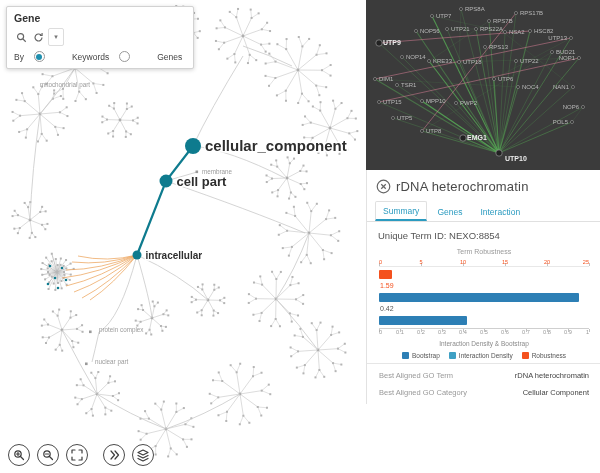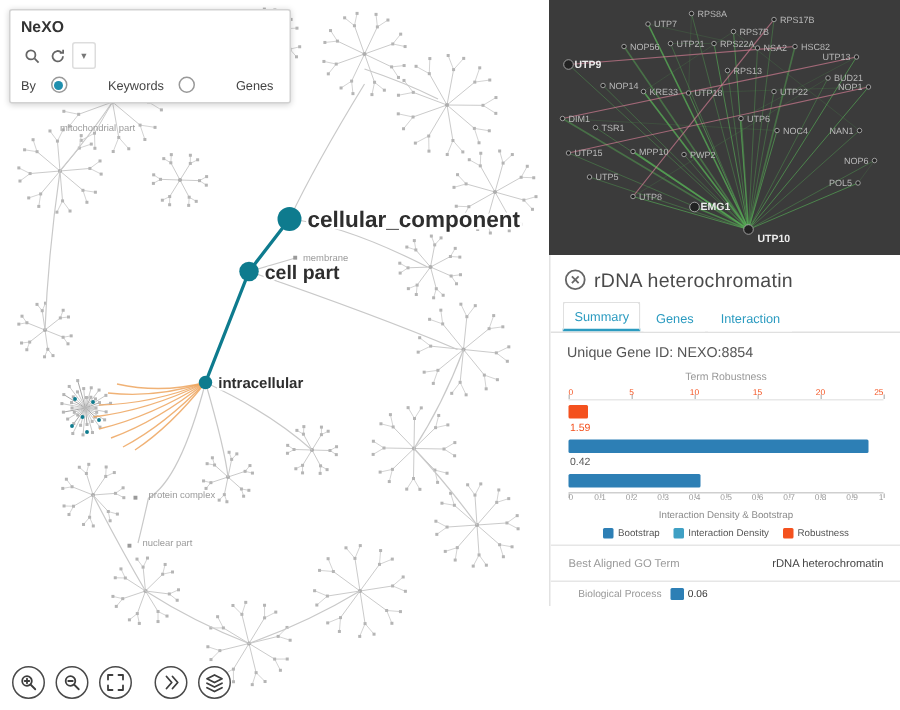--- a/index.html
+++ b/index.html
@@ -1061,21 +1061,21 @@
         <text x="176.5" y="185.68" font-size="13" font-weight="700" fill="#2e2e2e" stroke="#ffffff" stroke-width="3" paint-order="stroke" font-family="&quot;Liberation Sans&quot;,sans-serif">cell part</text>
         <circle cx="137" cy="255" r="4.5" fill="#0e7b8e"></circle>
         <text x="145.5" y="258.6" font-size="10" font-weight="600" fill="#2e2e2e" stroke="#ffffff" stroke-width="3" paint-order="stroke" font-family="&quot;Liberation Sans&quot;,sans-serif">intracellular</text>
         <text x="40" y="87" font-size="6.3" fill="#9b9b9b" font-family="&quot;Liberation Sans&quot;,sans-serif">mitochondrial part</text>
         <text x="202" y="174" font-size="6.3" fill="#9b9b9b" font-family="&quot;Liberation Sans&quot;,sans-serif">membrane</text>
         <text x="99" y="332" font-size="6.3" fill="#9b9b9b" font-family="&quot;Liberation Sans&quot;,sans-serif">protein complex</text>
         <text x="95" y="364" font-size="6.3" fill="#9b9b9b" font-family="&quot;Liberation Sans&quot;,sans-serif">nuclear part</text>
       </svg>
 
     <div class="search-card">
-      <div class="search-title">NeXO</div>
+      <div class="search-title">Gene</div>
       <div class="search-row">
         <span class="icon-btn">
           <svg width="11" height="11" viewBox="0 0 12 12" fill="none" stroke="#666" stroke-width="1.3">
             <circle cx="5" cy="5" r="3.3"></circle>
               <line x1="7.6" y1="7.6" x2="10.6" y2="10.6"></line>
           </svg>
         </span>
         <span class="icon-btn">
           <svg width="11" height="11" viewBox="0 0 12 12" fill="none" stroke="#666" stroke-width="1.3">
             <path d="M9.8 6a3.8 3.8 0 1 1 -1.1 -2.7"></path>
@@ -1270,21 +1270,21 @@
       <span class="dp-title">rDNA heterochromatin</span>
     </div>
 
     <div class="tabs" id="tabs">
         <button class="tab active">Summary</button>
         <button class="tab">Genes</button>
         <button class="tab">Interaction</button>
       </div>
 
     <div class="term-id">
-      <span>Unique Gene ID:</span>
+      <span>Unique Term ID:</span>
       <span>NEXO:8854</span>
     </div>
 
     <div class="chart-wrap">
       <div class="chart-title">Term Robustness</div>
       <div class="axis top" id="rob-top-axis">
           <span class="tick" style="left: 0%;"></span>
           <span class="t" style="left: 0%; transform: none; color: rgb(244, 81, 30);">0</span>
           <span class="tick" style="left: 20%;"></span>
           <span class="t" style="left: 20%; transform: translateX(-50%); color: rgb(244, 81, 30);">5</span>
@@ -1345,20 +1345,24 @@
         </div>
     </div>
 
     <hr class="divider">
 
     <div id="go-rows">
         <div class="go-row">
           <span class="gl">Best Aligned GO Term</span>
           <span class="gv">rDNA heterochromatin</span>
         </div>
+        <div class="go-row">
+          <span class="gl">Best Aligned GO Category</span>
+          <span class="gv">Cellular Component</span>
+        </div>
       </div>
 
     <hr class="divider">
 
     <div id="score-rows">
         <div class="srow">
           <span class="slabel">Biological Process</span>
           <span class="sbars">
             <span class="sbar" style="width: 6%; background: rgb(45, 127, 181);"></span>
             <span class="sval">0.06</span>

